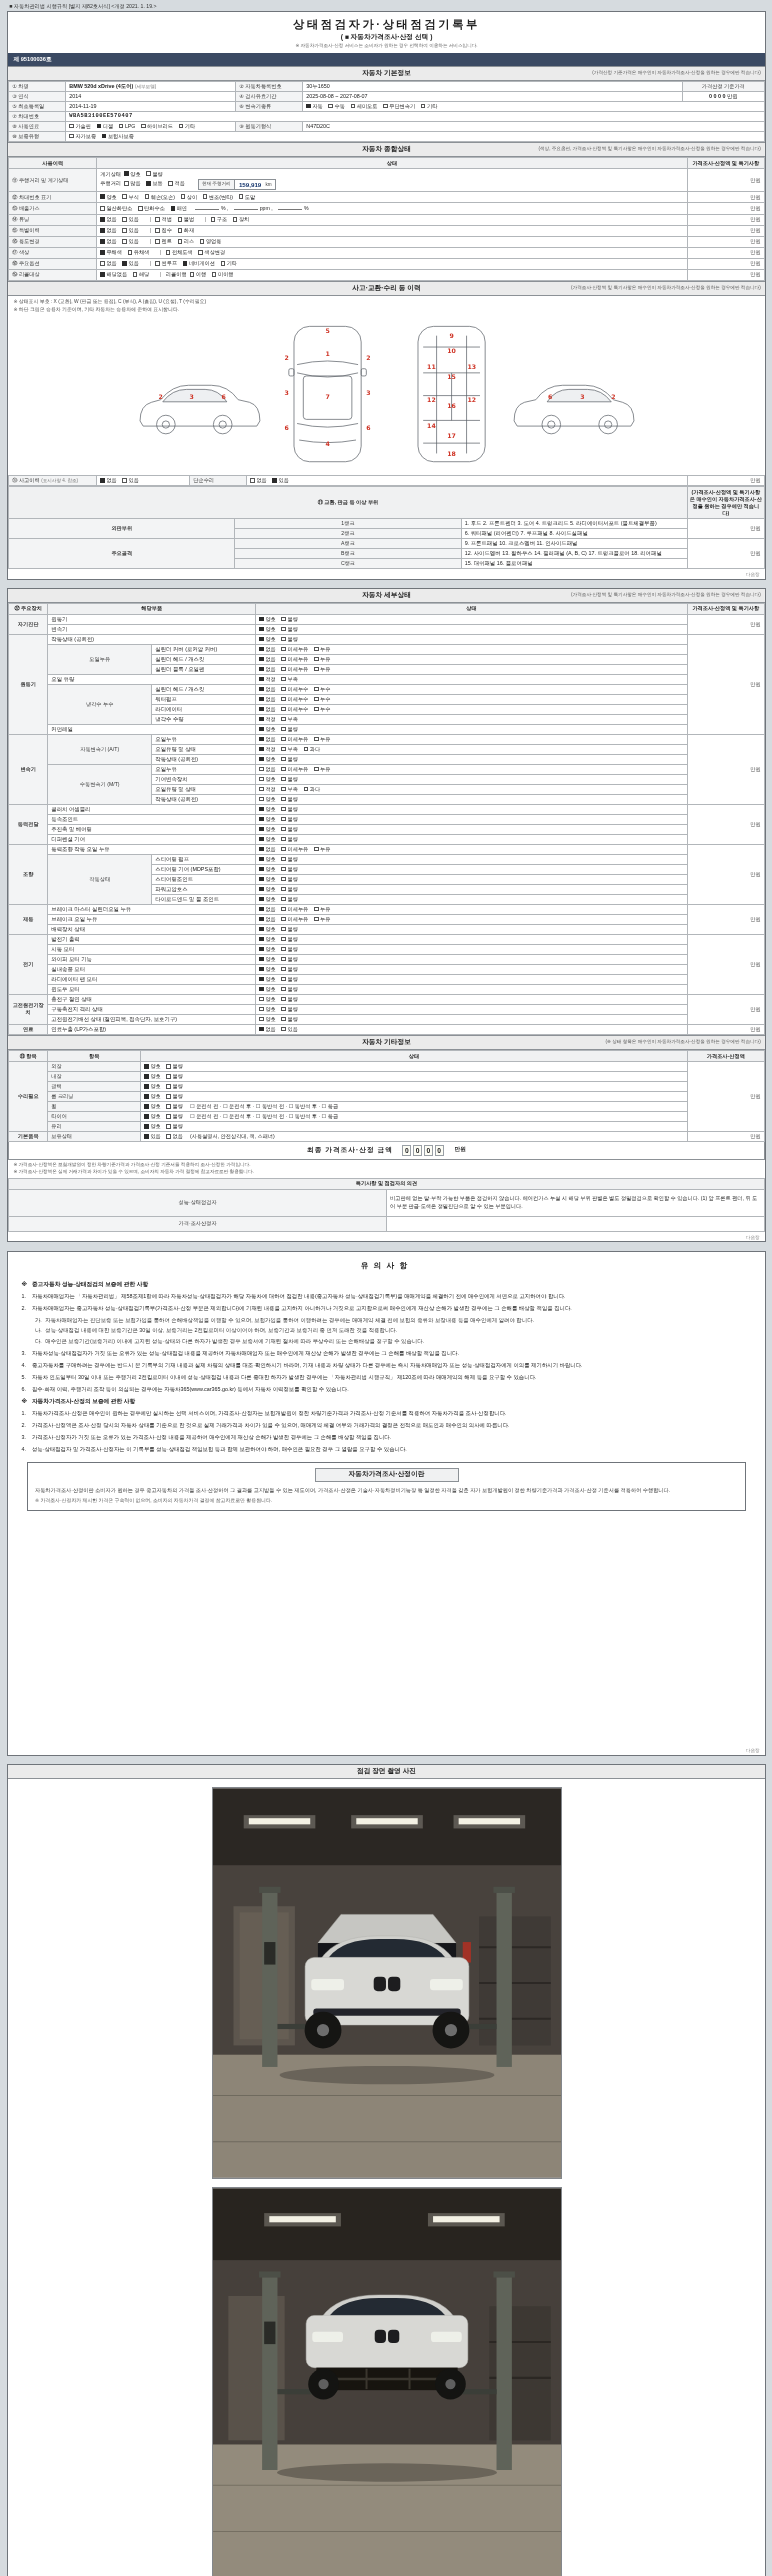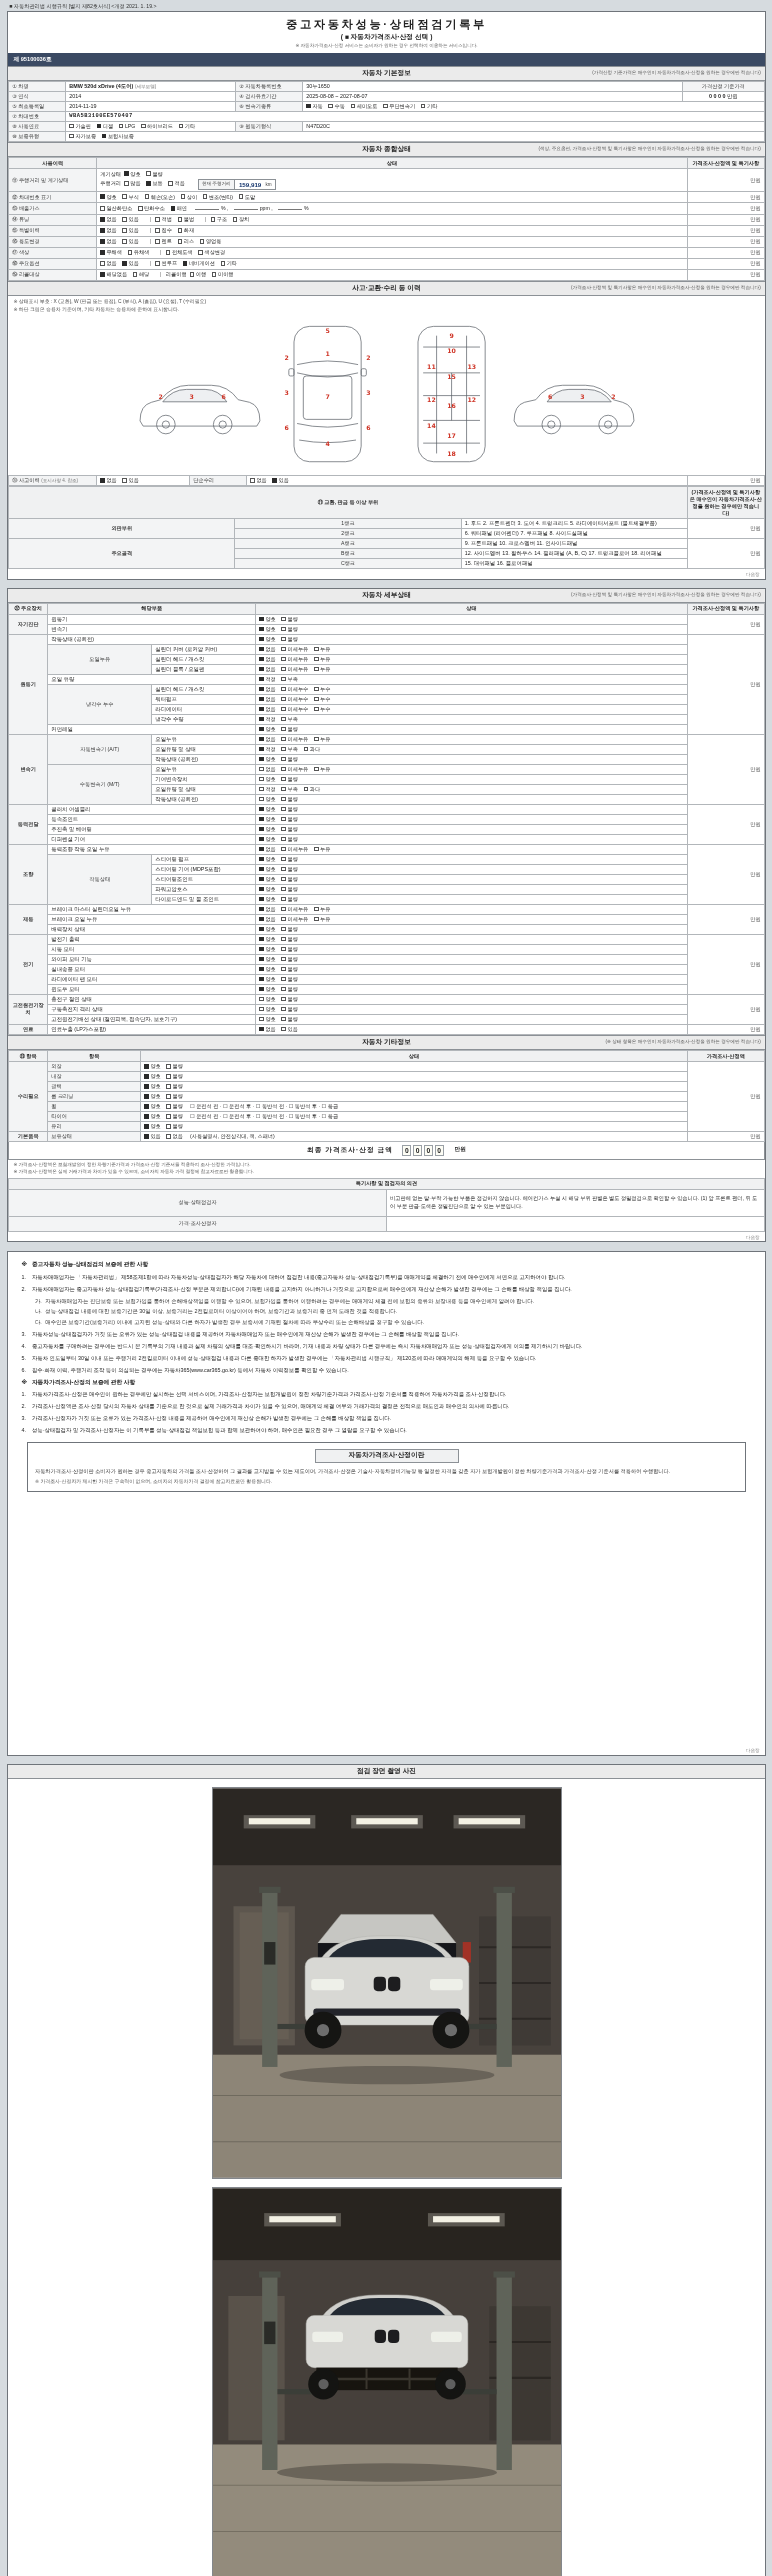--- a/index.html
+++ b/index.html
@@ -61,21 +61,21 @@
   .sigbox{text-align:center;padding:8.2px 0 5.2px}
   .siglabel{font-weight:bold;font-size:7.2px;letter-spacing:5.2px}
 </style>
 </head>
 <body>
 
 <div class="formref">■ 자동차관리법 시행규칙 [별지 제82호서식] &lt;개정 2021. 1. 19.&gt;</div>
 
 <div class="box">
   <div class="titleblock">
-    <div class="title">중고자동차성능·상태점검기록부</div>
+    <div class="title">상태점검자가·상태점검기록부</div>
     <div class="subtitle">( ■ 자동차가격조사·산정 선택 )</div>
     <div class="tnote">※ 자동차가격조사·산정 서비스는 소비자가 원하는 경우 선택하여 이용하는 서비스입니다.</div>
   </div>
   <div class="navy"><span>제 95100036호</span></div>
 
   <div class="sec">
     <span>자동차 기본정보</span>
     <span class="note">(가격산정 기준가격은 매수인이 자동차가격조사·산정을 원하는 경우에만 적습니다)</span>
   </div>
   <table class="tb">
@@ -616,20 +616,21 @@
       <td class="lab center">가격·조사산정자</td>
       <td style="height:15.5px"></td>
     </tr>
   </tbody>
     </table>
   <div class="next">다음장</div>
 </div>
 
 <div class="box" style="min-height:505px">
   <div class="nwrap">
+    <div class="ntitle">유의사항</div>
     <div id="notice-items">
         <div class="ni b">
           <span class="nn">※</span>
           <span>중고자동차 성능·상태점검의 보증에 관한 사항</span>
         </div>
         <div class="ni">
           <span class="nn">1.</span>
           <span>자동차매매업자는 「자동차관리법」 제58조제1항에 따라 자동차성능·상태점검자가 해당 자동차에 대하여 점검한 내용(중고자동차 성능·상태점검기록부)을 매매계약을 체결하기 전에 매수인에게 서면으로 고지하여야 합니다.</span>
         </div>
         <div class="ni">

